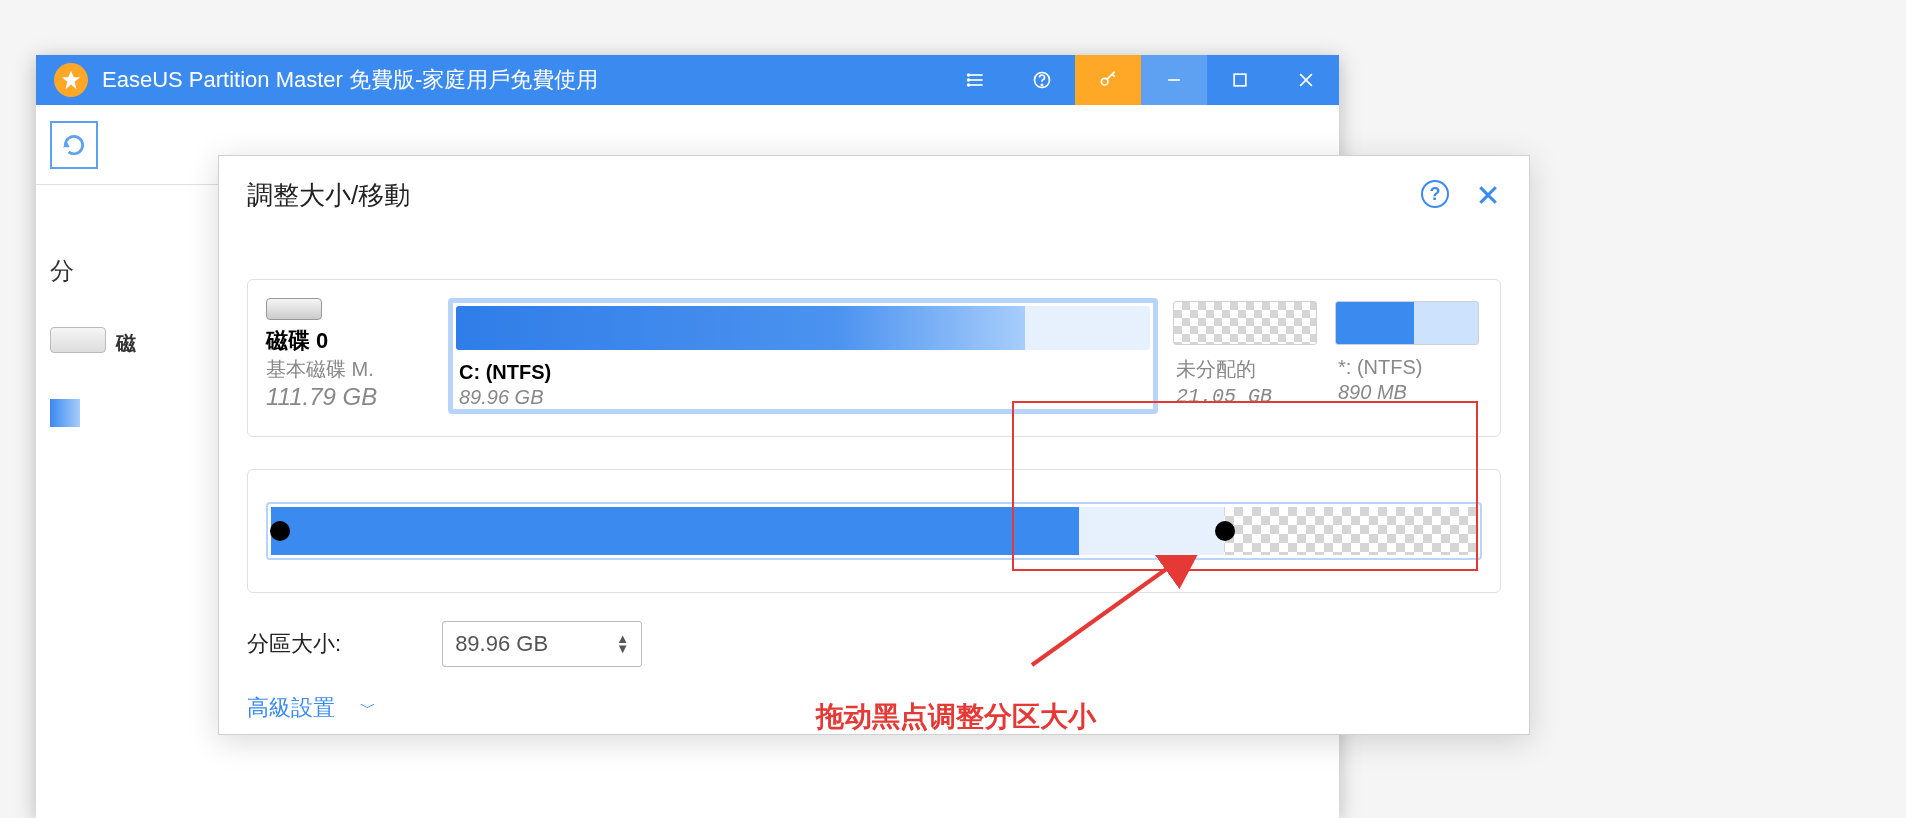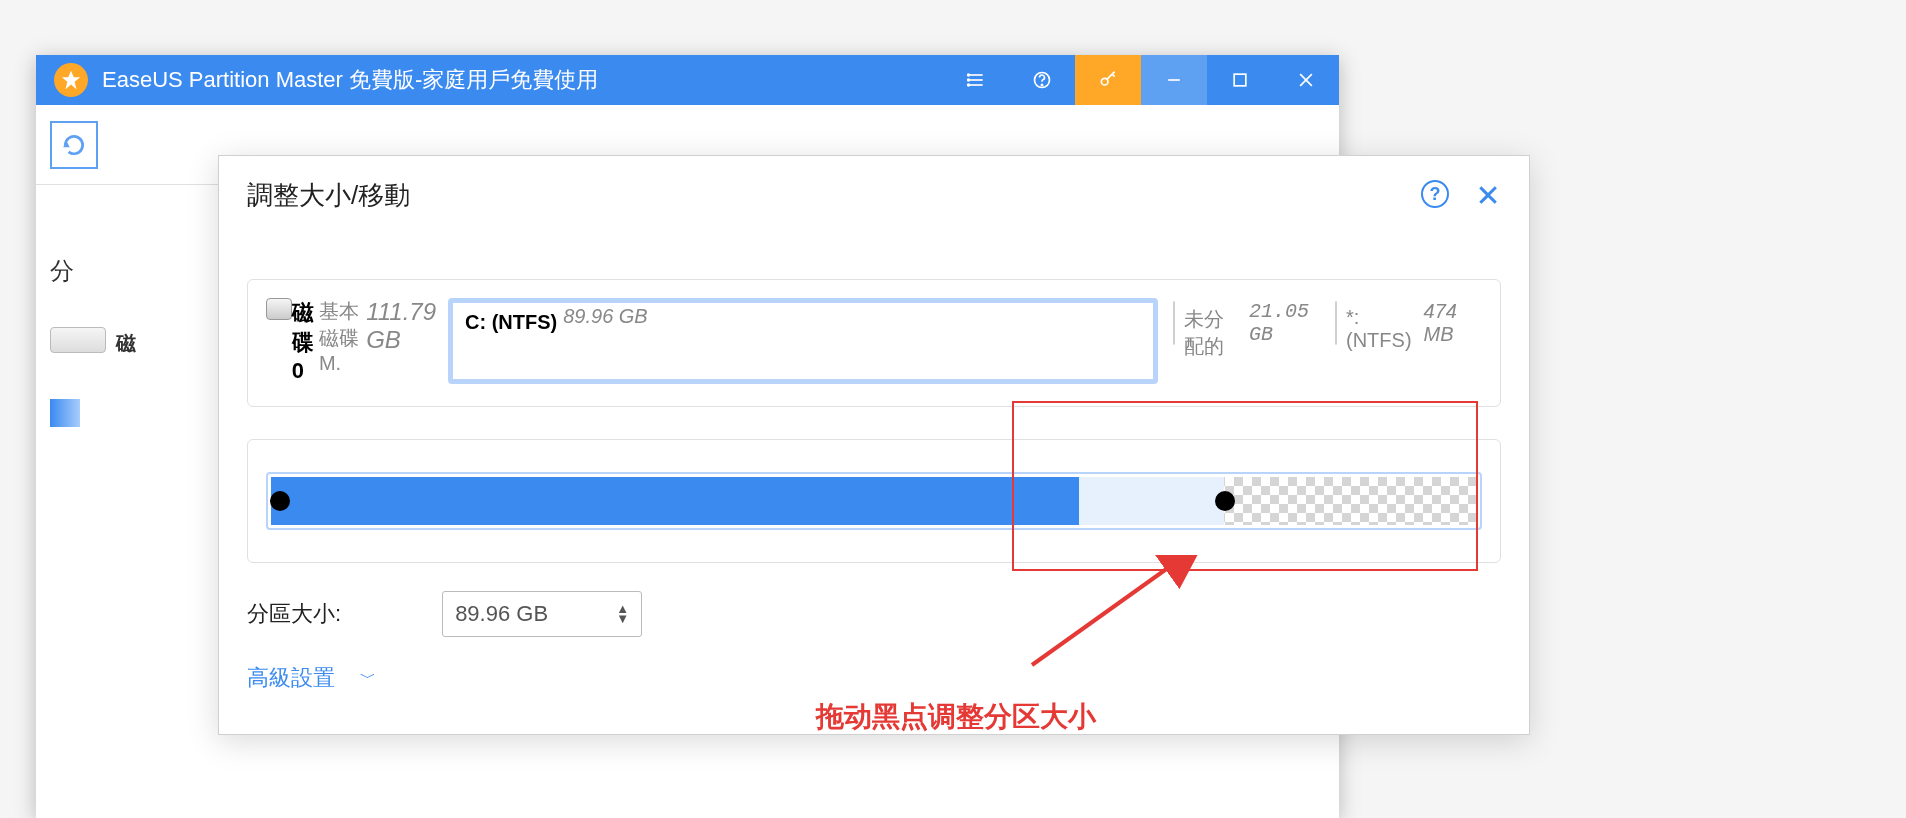--- a/index.html
+++ b/index.html
@@ -108,21 +108,21 @@
 
   .diskmap {
     margin-top: 66px;
     display: flex;
     gap: 12px;
     border: 1px solid #e0e0e0;
     border-radius: 6px;
     padding: 18px 18px 22px 18px;
   }
   .diskmap .dcol {
-    display: flex; flex-direction: row;
+    display: flex; flex-direction: column;
   }
   .diskmap .disk0 { width: 170px; }
   .diskmap .disk0 .hdd {
     width: 56px; height: 22px;
     background: linear-gradient(#f5f5f5,#ccc);
     border: 1px solid #999;
     border-radius: 4px;
     margin-bottom: 6px;
   }
   .diskmap .disk0 .name { font-size: 22px; font-weight: bold; }
@@ -360,21 +360,21 @@
         <div class="size">89.96 GB</div>
       </div>
       <div class="dcol part unalloc">
         <div class="bar"></div>
         <div class="name">未分配的</div>
         <div class="size">21.05 GB</div>
       </div>
       <div class="dcol part ntfs2">
         <div class="bar"></div>
         <div class="name">*:  (NTFS)</div>
-        <div class="size">474 MB</div>
+        <div class="size">890 MB</div>
       </div>
     </div>
 
     <div class="resizeArea">
       <div class="resizebar-wrap">
         <div class="resizebar">
           <div class="used"></div>
           <div class="free"></div>
         </div>
         <div class="handle left"></div>

